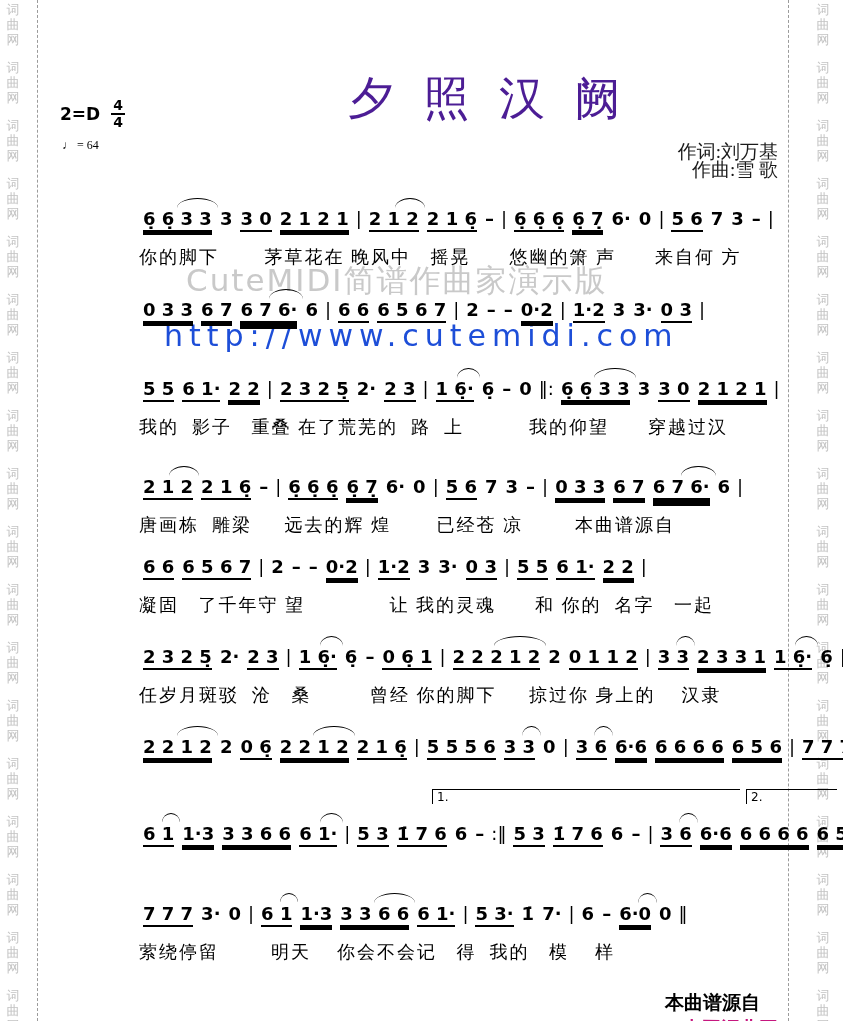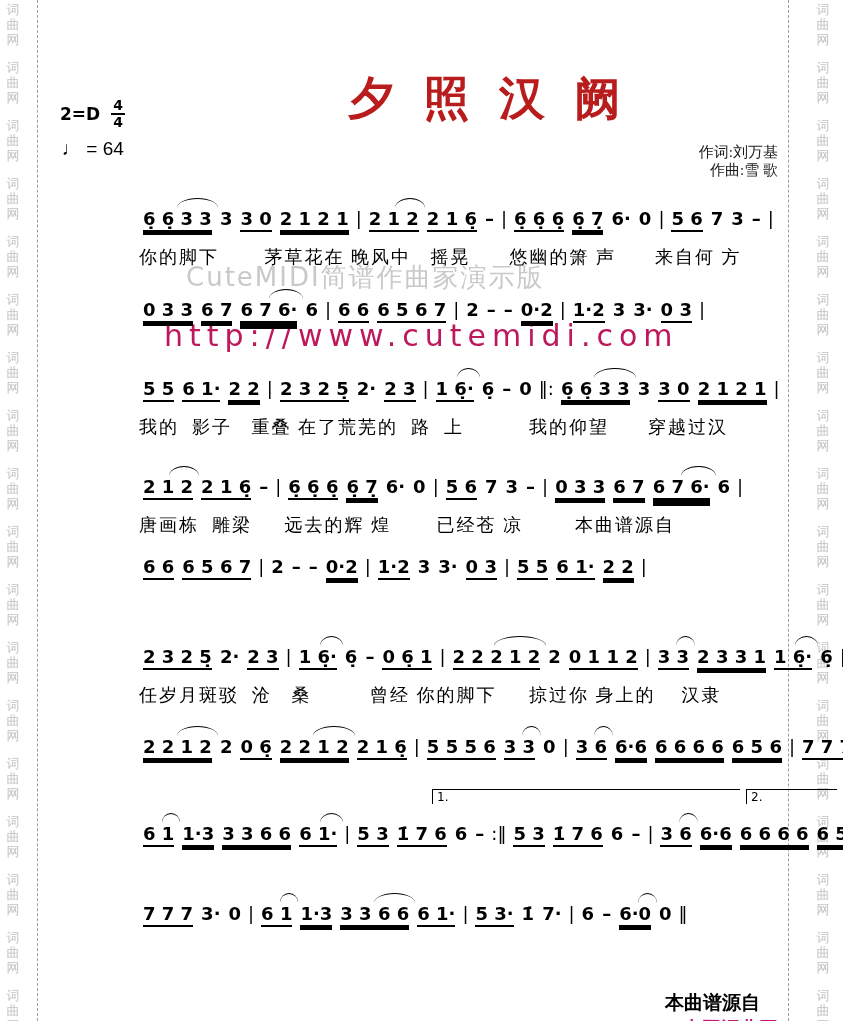--- a/index.html
+++ b/index.html
@@ -9,37 +9,37 @@
   
   .side{position:absolute;top:2px;width:18px;display:flex;flex-direction:column;}
   .side-left{left:4px;} .side-right{left:814px;}
   .wmg{display:flex;flex-direction:column;margin-bottom:13px;}
   .wmg span{font-size:13px;line-height:15px;color:#c3c3c3;text-align:center;}
   .dashline{position:absolute;top:0;height:1021px;width:0;border-left:1px dashed #9b9b9b;}
   .dash-left{left:37px;} .dash-right{left:788px;}
 
   
   .title{position:absolute;left:348px;top:68px;font-size:46px;letter-spacing:9px;
-         white-space:pre;color:#b91c1c;font-weight:bold;}
+         white-space:pre;color:#4c1d95;}
   .keytime{position:absolute;left:60px;top:98px;display:flex;align-items:center;
            font-family:"DejaVu Sans","Liberation Sans",sans-serif;}
   .keysig{font-size:17px;font-weight:bold;}
   .frac{display:inline-flex;flex-direction:column;align-items:center;margin-left:11px;
         font-size:14px;font-weight:bold;line-height:1.05;}
   .frac .bot{border-top:2px solid #000;padding:0 2px;}
   .frac .top{padding:0 2px;}
-  .tempo{position:absolute;left:62px;top:138px;font-size:19px;
-         font-family:Liberation Sans, sans-serif;}
-  .credits{position:absolute;right:65px;top:143px;text-align:right;font-size:15px;
+  .tempo{position:absolute;left:62px;top:138px;font-size:12px;
+         font-family:Liberation Serif, serif;}
+  .credits{position:absolute;right:65px;top:143px;text-align:right;font-size:19px;
            line-height:18px;color:#1a1a1a;}
 
   
-  .wm1{position:absolute;left:186px;top:260px;font-size:26px;color:#c9c9c9;
+  .wm1{position:absolute;left:186px;top:260px;font-size:31px;color:#c9c9c9;
        font-family:"DejaVu Sans","Liberation Sans",sans-serif;letter-spacing:2px;}
-  .wm2{position:absolute;left:164px;top:318px;font-size:30px;color:#be185d;
+  .wm2{position:absolute;left:164px;top:318px;font-size:30px;color:#1d4ed8;
        font-family:"DejaVu Sans","Liberation Sans",sans-serif;letter-spacing:6px;}
 
   
   .score{position:absolute;left:0;top:0;width:742px;height:1021px;}
   .mline{position:absolute;left:139px;width:660px;}
   .notes{font-family:"DejaVu Sans","Liberation Sans",sans-serif;font-weight:bold;
          font-size:18px;white-space:nowrap;height:30px;}
   .grp{display:inline-block;position:relative;margin:0 4px;vertical-align:baseline;}
   .grp .t{display:inline-block;line-height:1.1;padding-bottom:1px;white-space:pre;}
   .u1 .t{box-shadow:0 2px 0 #000;}
@@ -288,33 +288,35 @@
       <div class="mline" style="top: 378px;">
         <div class="notes"><span class="grp u1"><span class="t">5 5</span></span><span class="grp u1"><span class="t">6 1·</span></span><span class="grp u2"><span class="t">2 2</span></span><span class="grp bar"><span class="t">|</span></span><span class="grp u1"><span class="t">2 3 2 5̣</span></span><span class="grp"><span class="t">2·</span></span><span class="grp u1"><span class="t">2 3</span></span><span class="grp bar"><span class="t">|</span></span><span class="grp u1"><span class="t">1 6̣·</span><i class="arc"></i></span><span class="grp"><span class="t">6̣</span></span><span class="grp"><span class="t">–</span></span><span class="grp"><span class="t">0</span></span><span class="grp bar"><span class="t">‖:</span></span><span class="grp u2"><span class="t">6̣ 6̣ 3 3</span><i class="arc"></i></span><span class="grp"><span class="t">3</span></span><span class="grp u1"><span class="t">3 0</span></span><span class="grp u2"><span class="t">2 1 2 1</span></span><span class="grp bar"><span class="t">|</span></span></div>
         <div class="lyrics">我的  影子   重叠 在了荒芜的  路  上          我的仰望      穿越过汉</div>
       </div>
       <div class="mline" style="top: 476px;">
         <div class="notes"><span class="grp u1"><span class="t">2 1 2</span><i class="arc"></i></span><span class="grp u1"><span class="t">2 1 6̣</span></span><span class="grp"><span class="t">–</span></span><span class="grp bar"><span class="t">|</span></span><span class="grp u1"><span class="t">6̣ 6̣ 6̣</span></span><span class="grp u2"><span class="t">6̣ 7̣</span></span><span class="grp"><span class="t">6·</span></span><span class="grp"><span class="t">0</span></span><span class="grp bar"><span class="t">|</span></span><span class="grp u1"><span class="t">5 6</span></span><span class="grp"><span class="t">7</span></span><span class="grp"><span class="t">3</span></span><span class="grp"><span class="t">–</span></span><span class="grp bar"><span class="t">|</span></span><span class="grp u2"><span class="t">0 3 3</span></span><span class="grp u2"><span class="t">6 7</span></span><span class="grp u3"><span class="t">6 7 6·</span><i class="arc"></i></span><span class="grp"><span class="t">6</span></span><span class="grp bar"><span class="t">|</span></span></div>
         <div class="lyrics">唐画栋  雕梁     远去的辉 煌       已经苍 凉        本曲谱源自</div>
       </div>
       <div class="mline" style="top: 556px;">
         <div class="notes"><span class="grp u1"><span class="t">6 6</span></span><span class="grp u1"><span class="t">6 5 6 7</span></span><span class="grp bar"><span class="t">|</span></span><span class="grp"><span class="t">2</span></span><span class="grp"><span class="t">–</span></span><span class="grp"><span class="t">–</span></span><span class="grp u2"><span class="t">0·2</span></span><span class="grp bar"><span class="t">|</span></span><span class="grp u1"><span class="t">1·2</span></span><span class="grp"><span class="t">3</span></span><span class="grp"><span class="t">3·</span></span><span class="grp u1"><span class="t">0 3</span></span><span class="grp bar"><span class="t">|</span></span><span class="grp u1"><span class="t">5 5</span></span><span class="grp u1"><span class="t">6 1·</span></span><span class="grp u2"><span class="t">2 2</span></span><span class="grp bar"><span class="t">|</span></span></div>
+        <div class="lyrics">凝固   了千年守 望             让 我的灵魂      和 你的  名字   一起</div>
       </div>
       <div class="mline" style="top: 646px;">
         <div class="notes"><span class="grp u1"><span class="t">2 3 2 5̣</span></span><span class="grp"><span class="t">2·</span></span><span class="grp u1"><span class="t">2 3</span></span><span class="grp bar"><span class="t">|</span></span><span class="grp u1"><span class="t">1 6̣·</span><i class="arc"></i></span><span class="grp"><span class="t">6̣</span></span><span class="grp"><span class="t">–</span></span><span class="grp u1"><span class="t">0 6̣ 1</span></span><span class="grp bar"><span class="t">|</span></span><span class="grp u1"><span class="t">2 2 2 1 2</span><i class="arc"></i></span><span class="grp"><span class="t">2</span></span><span class="grp u1"><span class="t">0 1 1 2</span></span><span class="grp bar"><span class="t">|</span></span><span class="grp u1"><span class="t">3 3</span><i class="arc"></i></span><span class="grp u2"><span class="t">2 3 3 1</span></span><span class="grp u1"><span class="t">1 6̣·</span><i class="arc"></i></span><span class="grp"><span class="t">6̣</span></span><span class="grp bar"><span class="t">|</span></span></div>
         <div class="lyrics">任岁月斑驳  沧   桑         曾经 你的脚下     掠过你 身上的    汉隶</div>
       </div>
       <div class="mline" style="top: 736px;">
         <div class="notes"><span class="grp u2"><span class="t">2 2 1 2</span><i class="arc"></i></span><span class="grp"><span class="t">2</span></span><span class="grp u1"><span class="t">0 6̣</span></span><span class="grp u2"><span class="t">2 2 1 2</span><i class="arc"></i></span><span class="grp u1"><span class="t">2 1 6̣</span></span><span class="grp bar"><span class="t">|</span></span><span class="grp u1"><span class="t">5 5 5 6</span></span><span class="grp u1"><span class="t">3 3</span><i class="arc"></i></span><span class="grp"><span class="t">0</span></span><span class="grp bar"><span class="t">|</span></span><span class="grp u1"><span class="t">3 6</span><i class="arc"></i></span><span class="grp u2"><span class="t">6·6</span></span><span class="grp u2"><span class="t">6 6 6 6</span></span><span class="grp u2"><span class="t">6 5 6</span></span><span class="grp bar"><span class="t">|</span></span><span class="grp u1"><span class="t">7 7 7</span></span></div>
       </div>
       <div class="mline" style="top: 823px;">
         <div class="notes"><span class="grp u1"><span class="t">6 1</span><i class="arc"></i></span><span class="grp u2"><span class="t">1·3</span></span><span class="grp u2"><span class="t">3 3 6 6</span></span><span class="grp u1"><span class="t">6 1·</span><i class="arc"></i></span><span class="grp bar"><span class="t">|</span></span><span class="grp u1"><span class="t">5 3</span></span><span class="grp u1"><span class="t">1̇ 7 6</span></span><span class="grp"><span class="t">6</span></span><span class="grp"><span class="t">–</span></span><span class="grp bar"><span class="t">:‖</span></span><span class="grp u1"><span class="t">5 3</span></span><span class="grp u1"><span class="t">1̇ 7 6</span></span><span class="grp"><span class="t">6</span></span><span class="grp"><span class="t">–</span></span><span class="grp bar"><span class="t">|</span></span><span class="grp u1"><span class="t">3 6</span><i class="arc"></i></span><span class="grp u2"><span class="t">6·6</span></span><span class="grp u2"><span class="t">6 6 6 6</span></span><span class="grp u2"><span class="t">6 5 6</span></span></div>
       </div>
       <div class="mline" style="top: 903px;">
         <div class="notes"><span class="grp u1"><span class="t">7 7 7</span></span><span class="grp"><span class="t">3·</span></span><span class="grp"><span class="t">0</span></span><span class="grp bar"><span class="t">|</span></span><span class="grp u1"><span class="t">6 1</span><i class="arc"></i></span><span class="grp u2"><span class="t">1·3</span></span><span class="grp u2"><span class="t">3 3 6 6</span><i class="arc"></i></span><span class="grp u1"><span class="t">6 1·</span></span><span class="grp bar"><span class="t">|</span></span><span class="grp u1"><span class="t">5 3·</span></span><span class="grp"><span class="t">1̇</span></span><span class="grp"><span class="t">7·</span></span><span class="grp bar"><span class="t">|</span></span><span class="grp"><span class="t">6</span></span><span class="grp"><span class="t">–</span></span><span class="grp u2"><span class="t">6·0</span><i class="arc"></i></span><span class="grp"><span class="t">0</span></span><span class="grp bar"><span class="t">‖</span></span></div>
+        <div class="lyrics">萦绕停留        明天    你会不会记   得  我的   模    样</div>
       </div>
     </div>
 
   <div class="volta volta1">1.</div>
   <div class="volta volta2">2.</div>
 
   <div class="footer">
     <span>本曲谱源自</span>
     <span class="site" id="site-name" style="color: rgb(198, 23, 127);">中国词曲网</span>
   </div>

